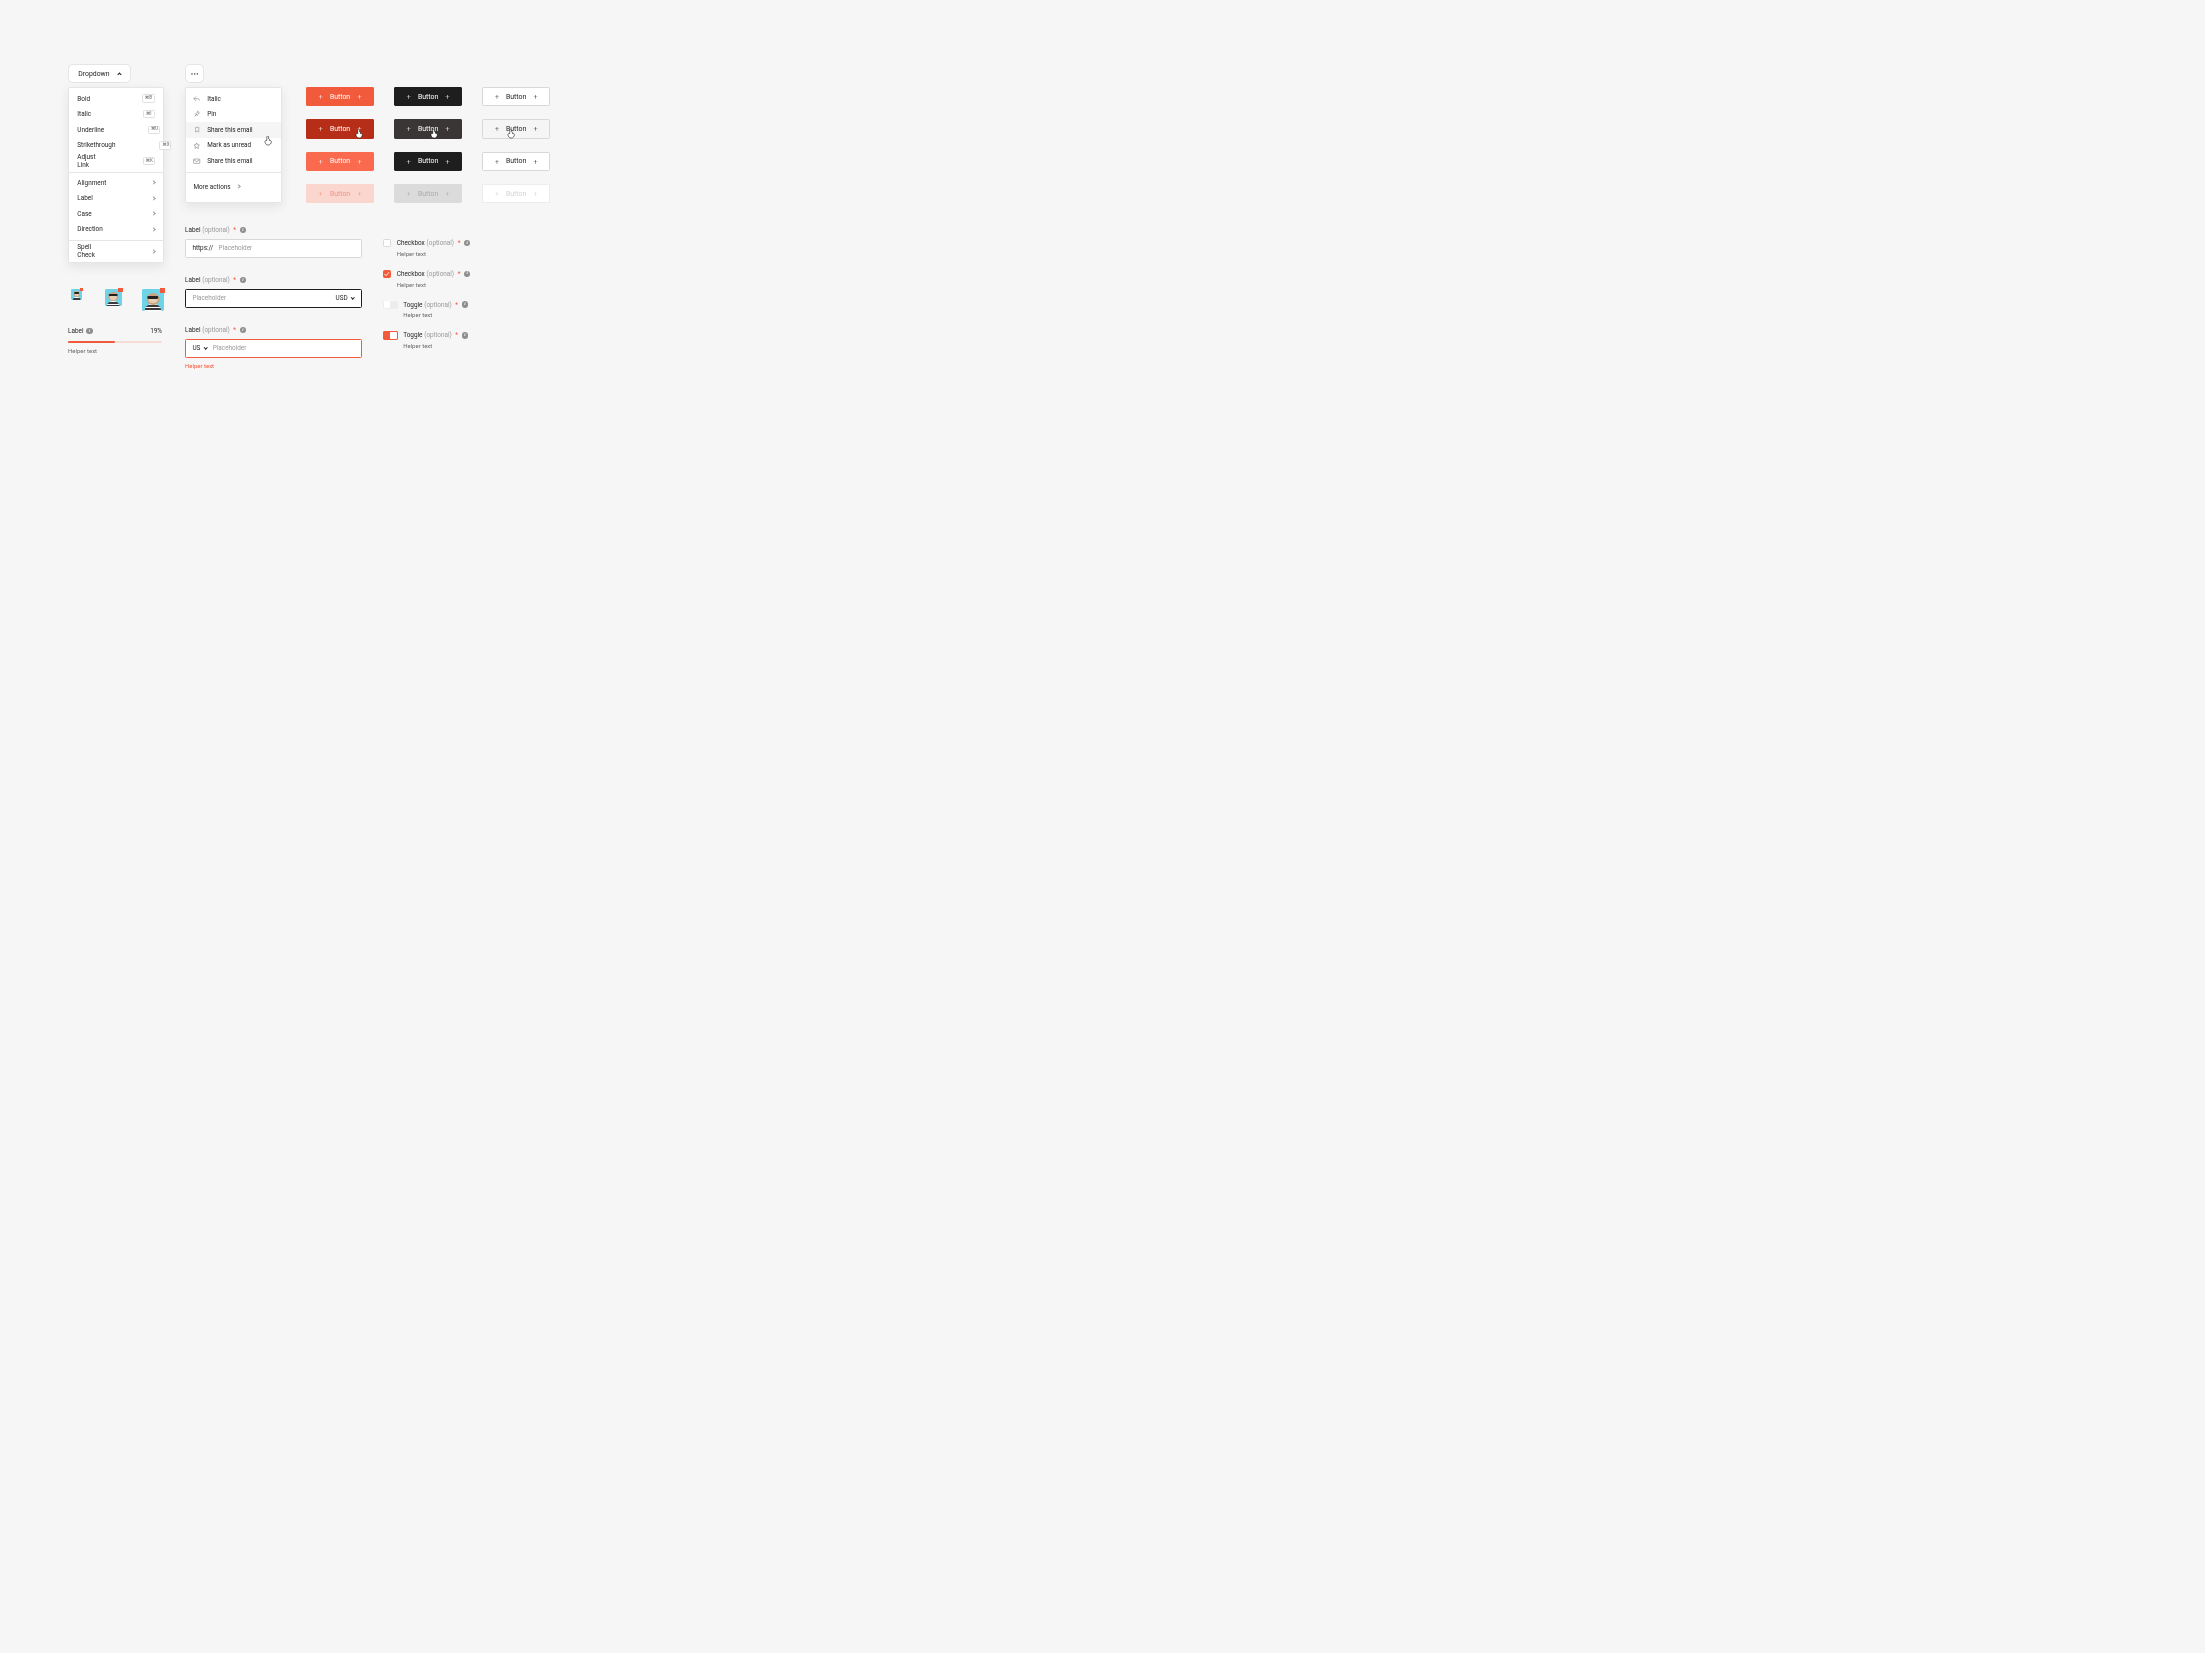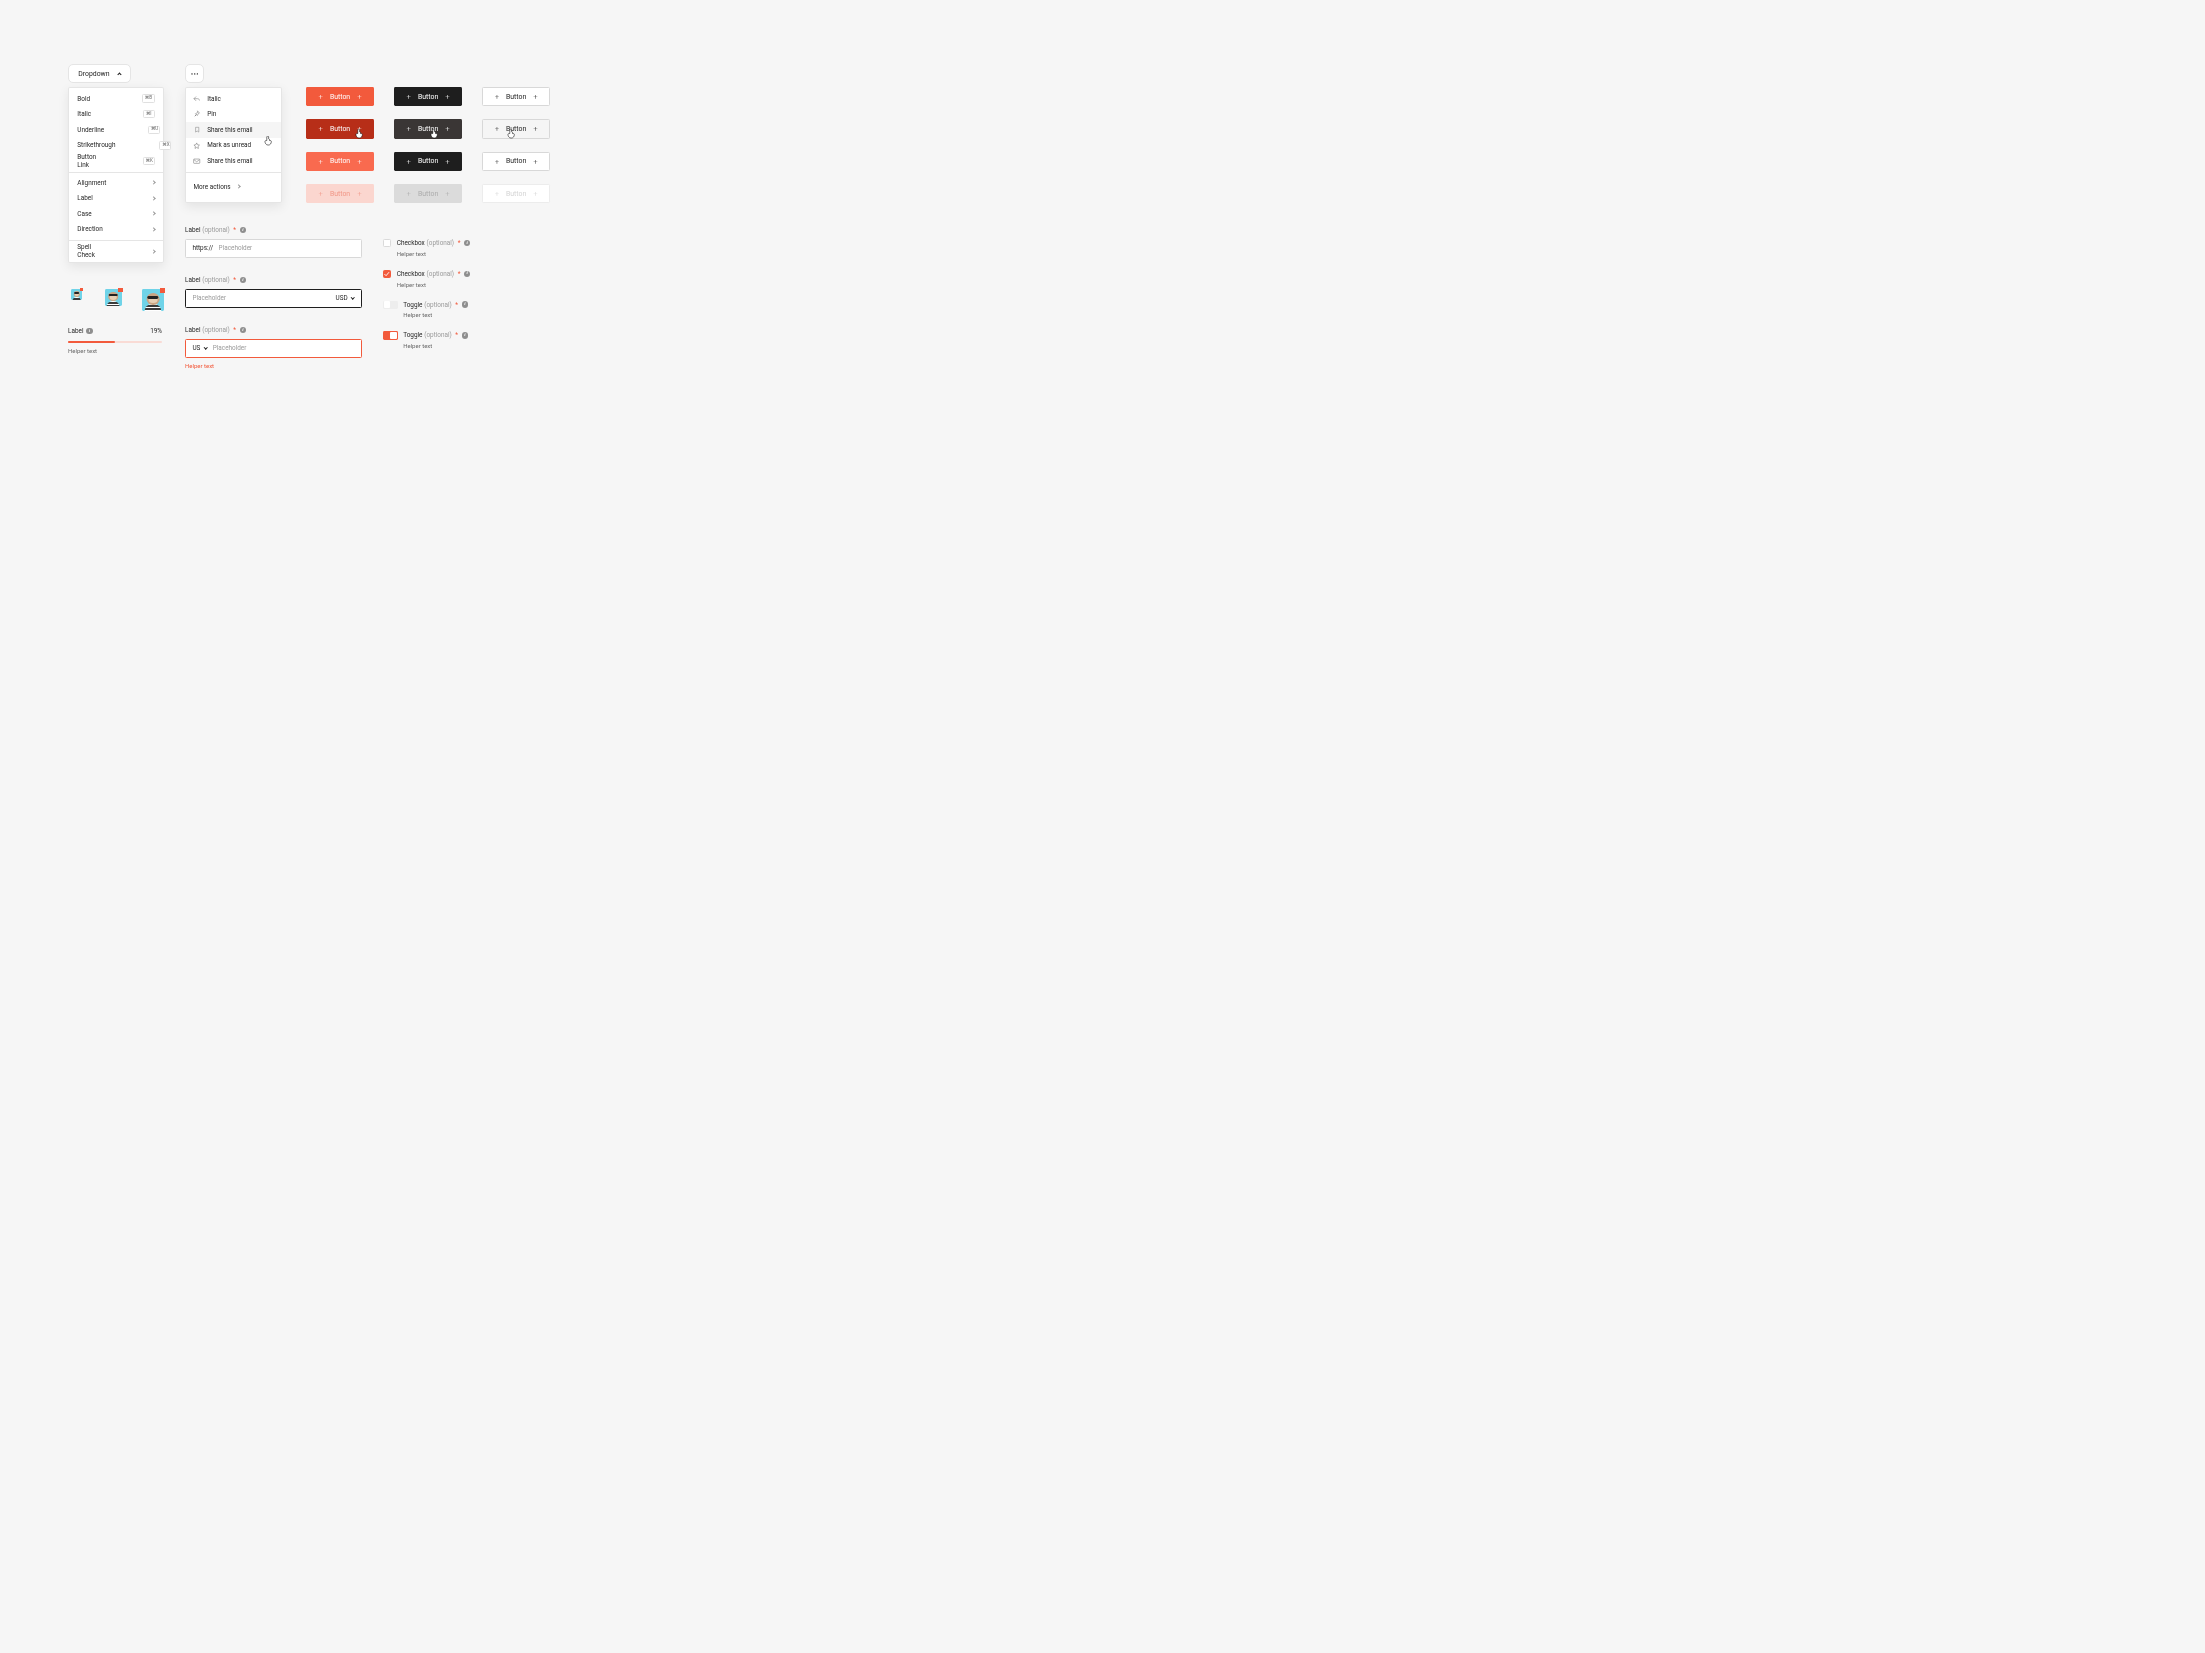--- a/index.html
+++ b/index.html
@@ -120,21 +120,21 @@
       </div>
     <div class="item">
         <span>Underline</span>
         <span class="kbd">⌘U</span>
       </div>
     <div class="item">
         <span>Strikethrough</span>
         <span class="kbd">⌘X</span>
       </div>
     <div class="item">
-        <span>Button Link</span>
+        <span>Adjust Link</span>
         <span class="kbd">⌘K</span>
       </div>
   </div>
   <div class="sep"></div>
   <div class="sec">
     <div class="item">
         <span>Alignment</span>
         <span class="chev-right"></span>
       </div>
     <div class="item">

